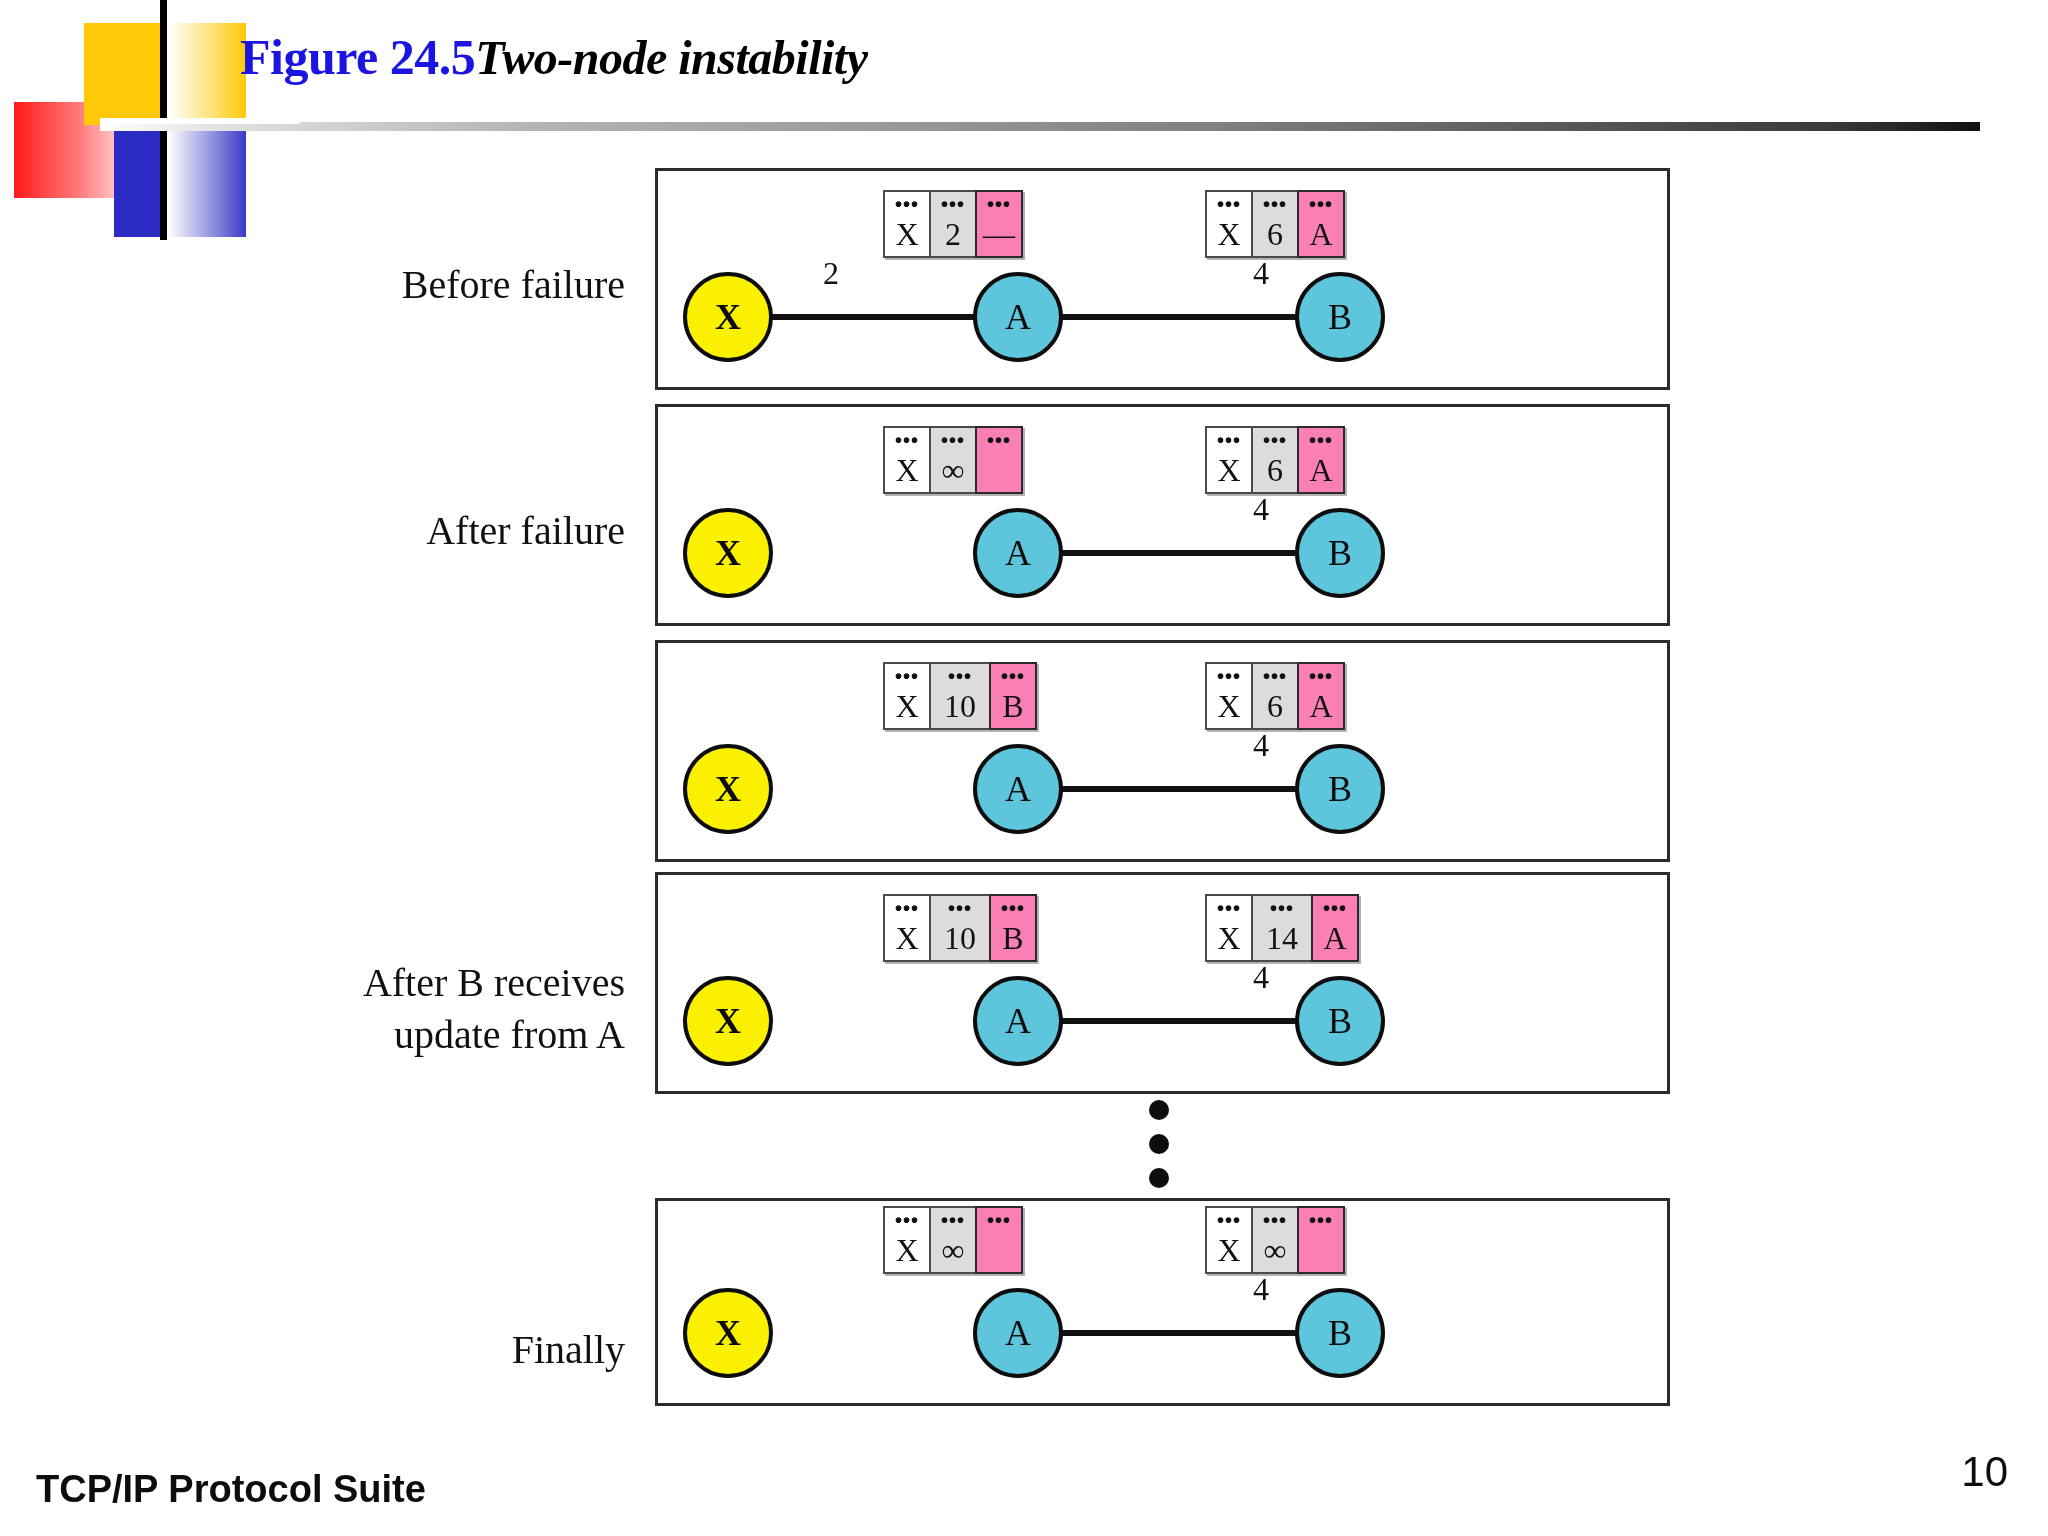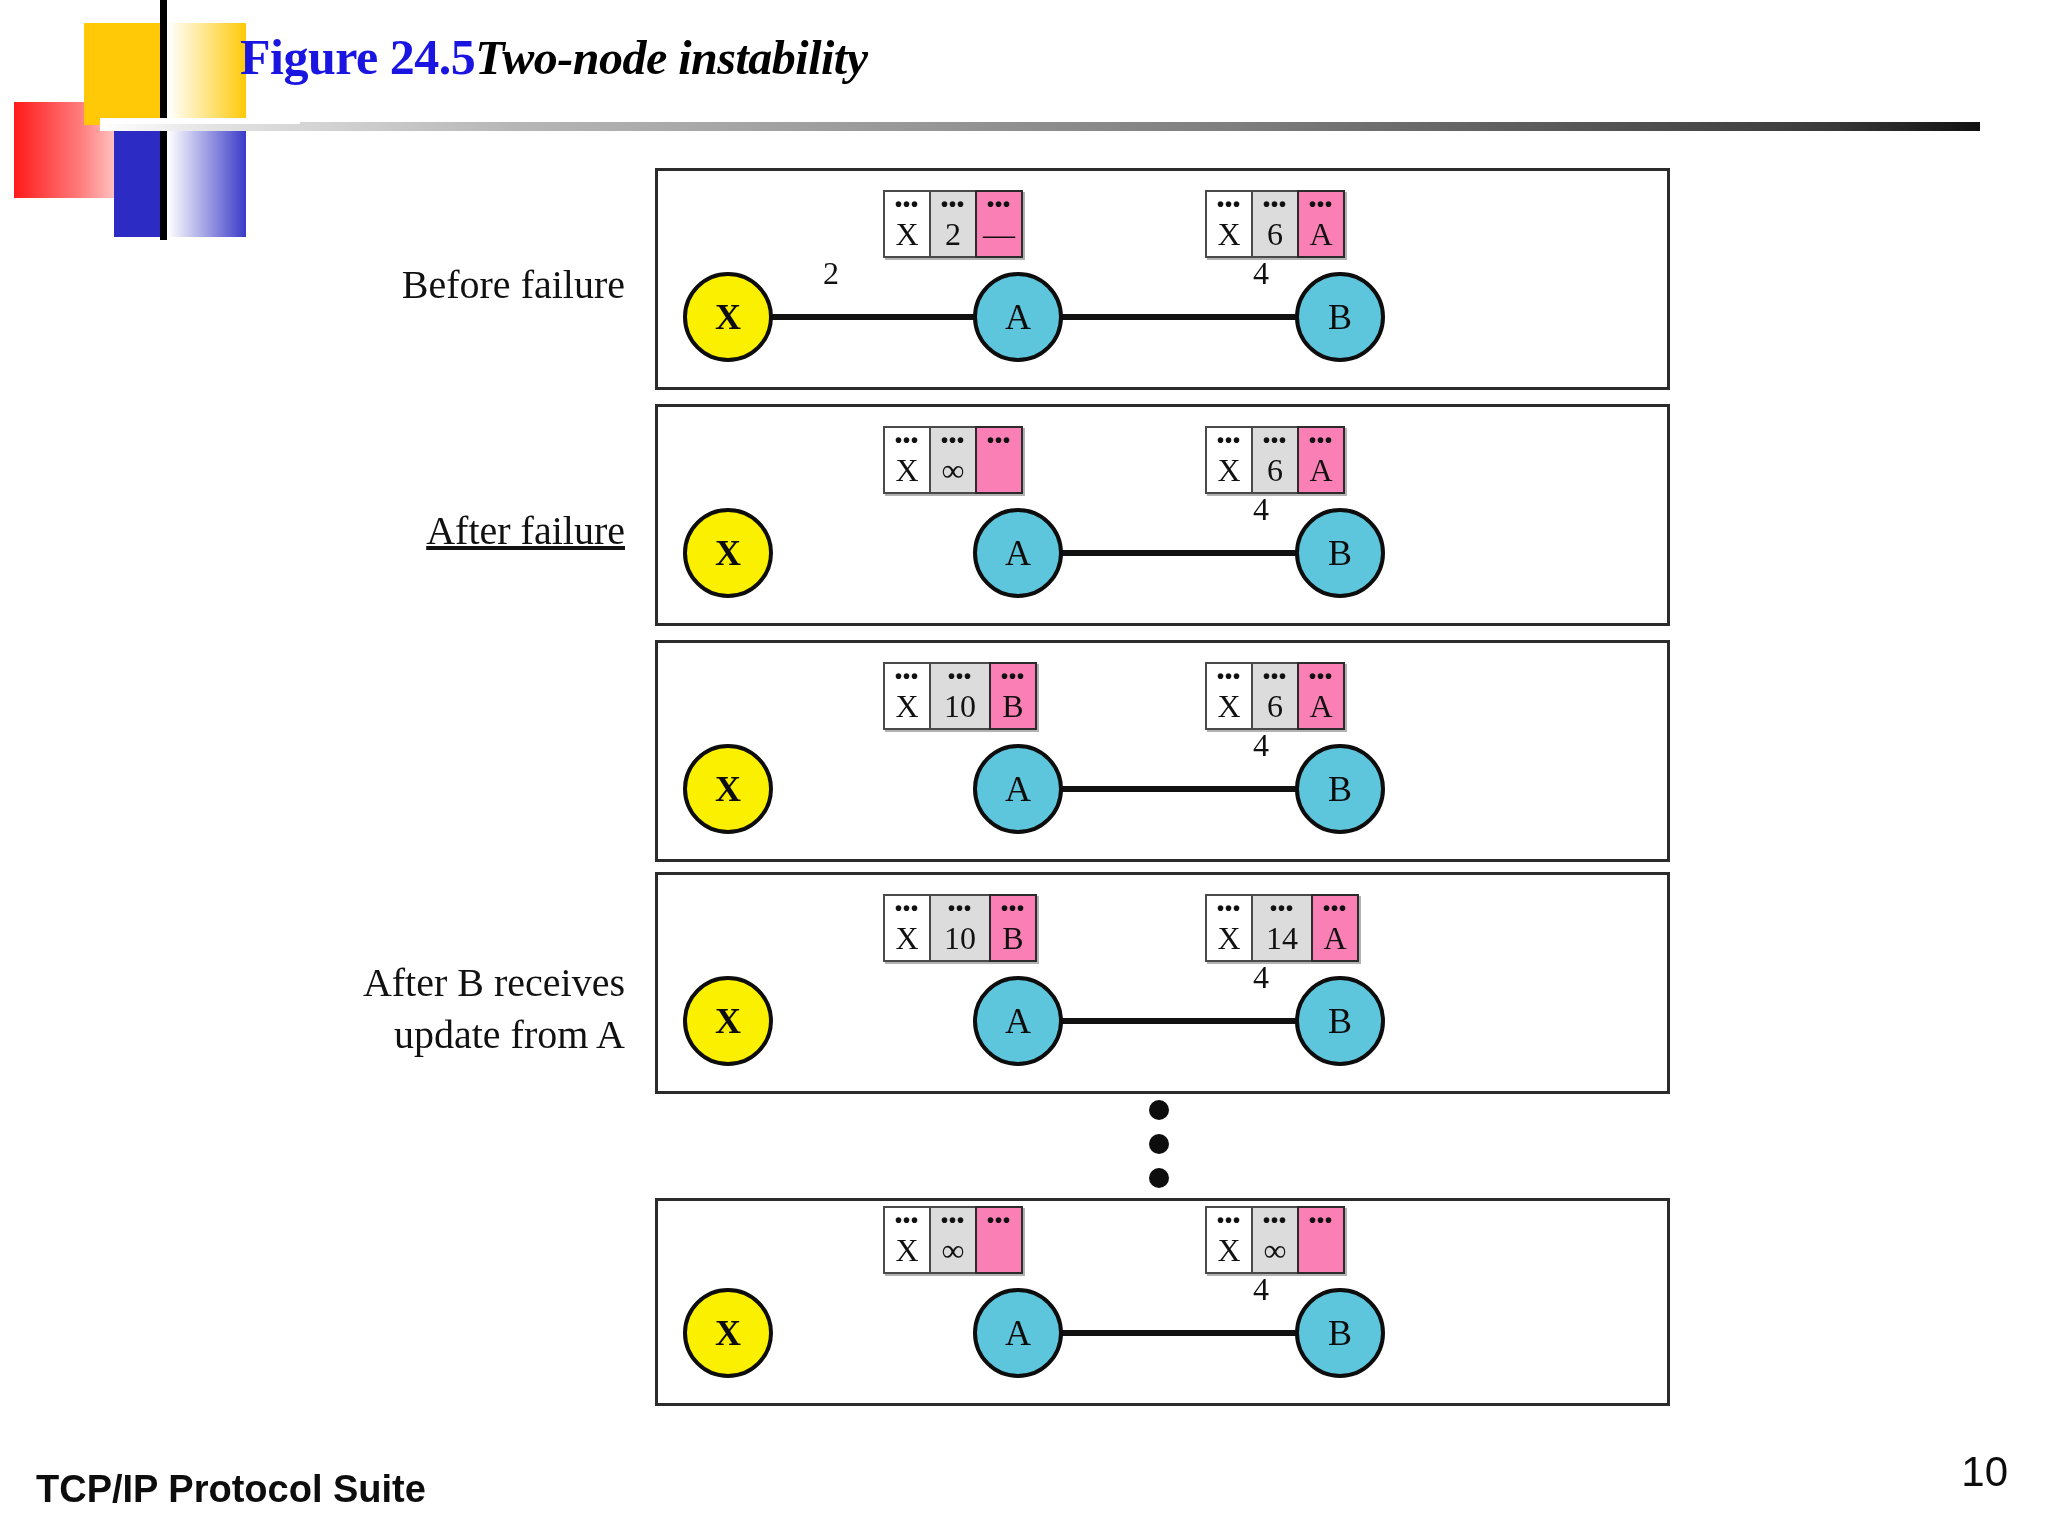--- a/index.html
+++ b/index.html
@@ -278,21 +278,21 @@
             <div class="rval">6</div>
           </div>
           <div class="rcell rcell-pink">
             <div class="rdots">•••</div>
             <div class="rval">A</div>
           </div>
         </div>
       </div>
       <div class="stage" style="top: 404px; height: 222px;">
         <div class="stage-box"></div>
-        <div class="stage-label" style="top: 67px; text-decoration: underline;">After failure</div>
+        <div class="stage-label" style="top: 67px;">After failure</div>
         <div class="link" style="left: 404px; top: 146px; width: 240px;"></div>
         <div class="link-cost" style="left: 598px; top: 87px;">4</div>
         <div class="node node-x" style="left: 28px; top: 104px;">X</div>
         <div class="node node-ab" style="left: 318px; top: 104px;">A</div>
         <div class="node node-ab" style="left: 640px; top: 104px;">B</div>
         <div class="rtable" style="left: 228px; top: 22px;">
           <div class="rcell rcell-white">
             <div class="rdots">•••</div>
             <div class="rval">X</div>
           </div>
@@ -389,20 +389,21 @@
             <div class="rval">14</div>
           </div>
           <div class="rcell rcell-pink">
             <div class="rdots">•••</div>
             <div class="rval">A</div>
           </div>
         </div>
       </div>
       <div class="stage" style="top: 1198px; height: 208px;">
         <div class="stage-box"></div>
+        <div class="stage-label" style="top: 92px;">Finally</div>
         <div class="link" style="left: 404px; top: 132px; width: 240px;"></div>
         <div class="link-cost" style="left: 598px; top: 73px;">4</div>
         <div class="node node-x" style="left: 28px; top: 90px;">X</div>
         <div class="node node-ab" style="left: 318px; top: 90px;">A</div>
         <div class="node node-ab" style="left: 640px; top: 90px;">B</div>
         <div class="rtable" style="left: 228px; top: 8px;">
           <div class="rcell rcell-white">
             <div class="rdots">•••</div>
             <div class="rval">X</div>
           </div>

